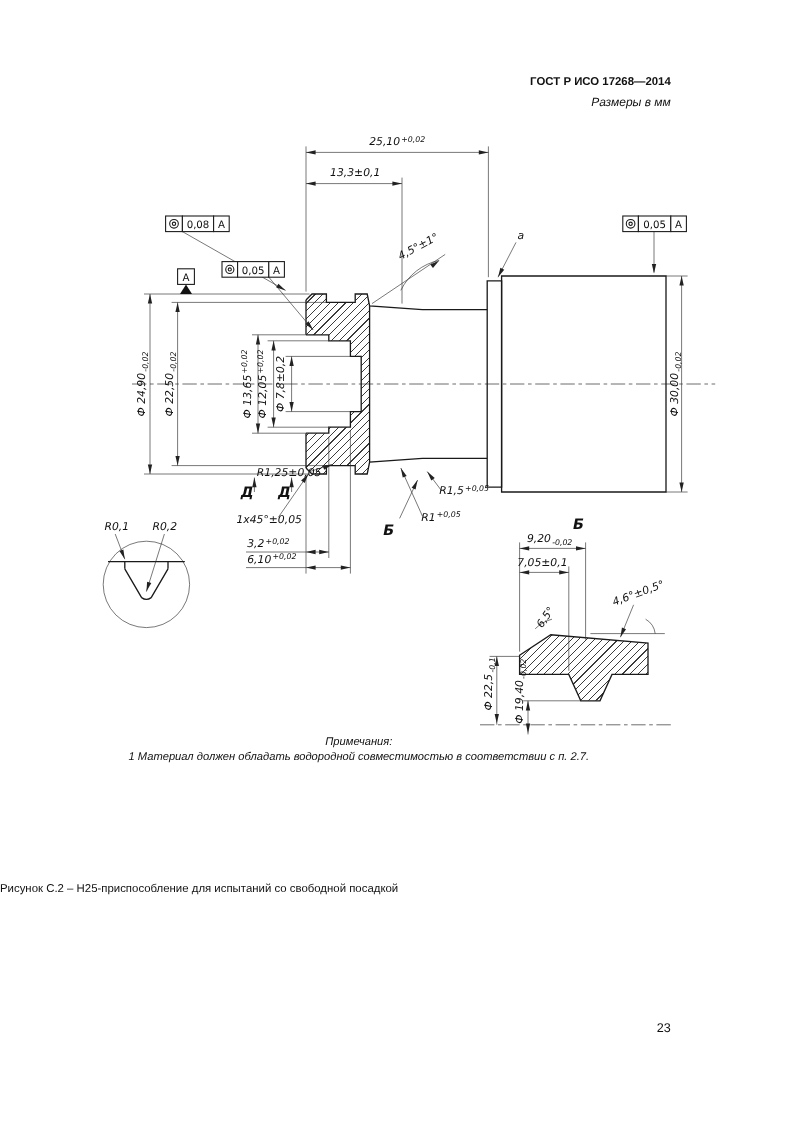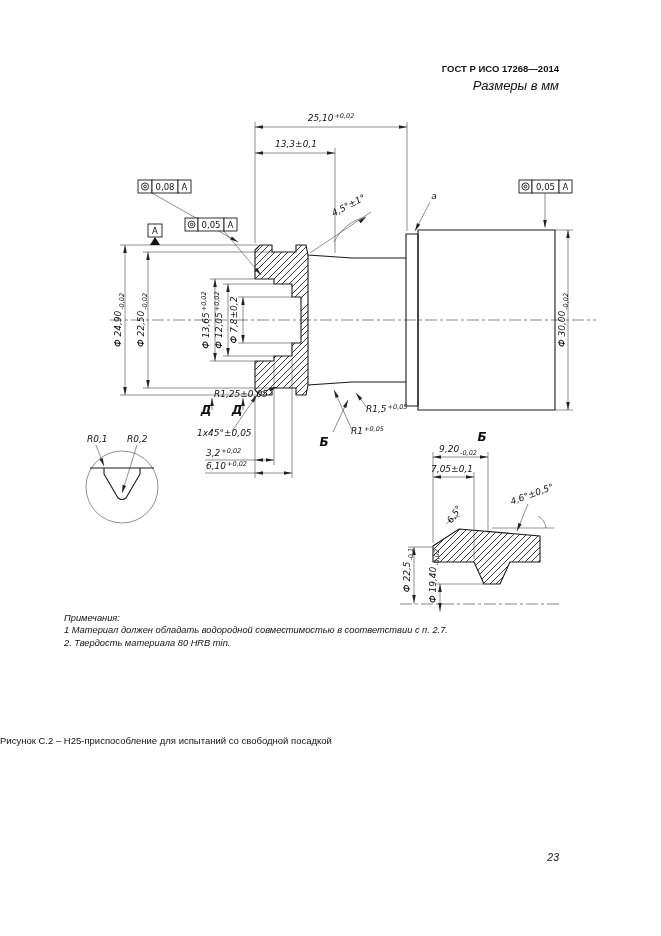--- a/index.html
+++ b/index.html
@@ -1,39 +1,39 @@
 <!DOCTYPE html>
 <html><head>
 <meta charset="utf-8">
 <style>
   html,body{margin:0;padding:0;background:#fff;}
   .page{position:relative;width:638px;height:936px;background:#fff;overflow:hidden;
         font-family:"Liberation Sans",sans-serif;color:#111;}
   .header{position:absolute;top:62px;right:79px;text-align:right;line-height:13px;}
   .std{font-size:9.5px;font-weight:bold;}
-  .units{font-size:13px;font-style:italic;margin-top:4px;}
+  .units{font-size:10px;font-style:italic;margin-top:4px;}
   svg.draw{position:absolute;left:0;top:0;}
   .hatch{position:absolute;inset:0;
          background:repeating-linear-gradient(135deg,#3c3c3c 0px,#3c3c3c 0.7px,transparent 0.7px,transparent 4.6px);}
   .h1{clip-path:polygon(255px 250px,260px 245px,272px 245px,272px 252px,296px 252px,296px 245px,306px 245px,308px 255px,308px 320px,301px 320px,301px 297px,292px 297px,292px 284px,274px 284px,274px 279px,255px 279px);}
   .h2{clip-path:polygon(255px 390px,260px 395px,272px 395px,272px 388px,296px 388px,296px 395px,306px 395px,308px 385px,308px 320px,301px 320px,301px 343px,292px 343px,292px 356px,274px 356px,274px 361px,255px 361px);}
   .h3{clip-path:polygon(433px 546px,459px 529px,540px 536px,540px 562px,510px 562px,500px 584px,484px 584px,474px 562px,433px 562px);}
   .ol{stroke:#1a1a1a;stroke-width:1.1;fill:none;stroke-linejoin:miter;}
   .tl{stroke:#333;stroke-width:0.55;fill:none;}
   .cl{stroke:#333;stroke-width:0.6;fill:none;stroke-dasharray:12 3 3 3;}
   .fr{fill:#fff;stroke:#1a1a1a;stroke-width:0.9;}
   .sym{fill:none;stroke:#1a1a1a;stroke-width:0.9;}
   text{font-family:"DejaVu Sans",sans-serif;font-style:italic;fill:#111;}
   .dt{font-size:9px;}
   .ts{font-size:6.5px;}
   .big{font-size:12px;font-weight:bold;}
   .frt{font-size:8.5px;font-style:normal;}
-  .notes{position:absolute;left:64px;top:612px;width:470px;font-size:9.3px;font-style:italic;line-height:12.3px;}
+  .notes{position:absolute;left:64px;top:612px;width:470px;font-size:9.3px;font-style:italic;line-height:12.3px;text-align:center;}
   .caption{position:absolute;left:0;top:735px;width:100%;text-align:left;font-size:9.5px;}
-  .pageno{position:absolute;top:851px;right:79px;font-size:10.5px;font-style:italic;}
+  .pageno{position:absolute;top:851px;right:79px;font-size:10.5px;}
 </style>
 </head>
 <body>
 
 <div class="page">
 
   <div class="header">
     <div class="std">ГОСТ Р ИСО 17268—2014</div>
     <div class="units">Размеры в мм</div>
   </div>
@@ -201,18 +201,17 @@
         <polygon points="517.0,531.0 521.7,524.3 518.3,522.9" fill="#222"></polygon>
         <polygon points="366.0,217.0 358.6,220.5 360.8,223.3" fill="#222"></polygon>
         <polygon points="212.0,398.0 210.2,406.0 213.8,406.0" fill="#222"></polygon>
         <polygon points="243.0,398.0 241.2,406.0 244.8,406.0" fill="#222"></polygon>
       </g>
   </svg>
 
   <div class="notes">
     <div>Примечания:</div>
     <div>1 Материал должен обладать водородной совместимостью в соответствии с п. 2.7.</div>
-    <div>2. Твердость материала 80 HRB min.</div>
   </div>
 
   <div class="caption">Рисунок С.2 – Н25-приспособление для испытаний со свободной посадкой</div>
   <div class="pageno">23</div>
 </div>
 
 </body></html>

